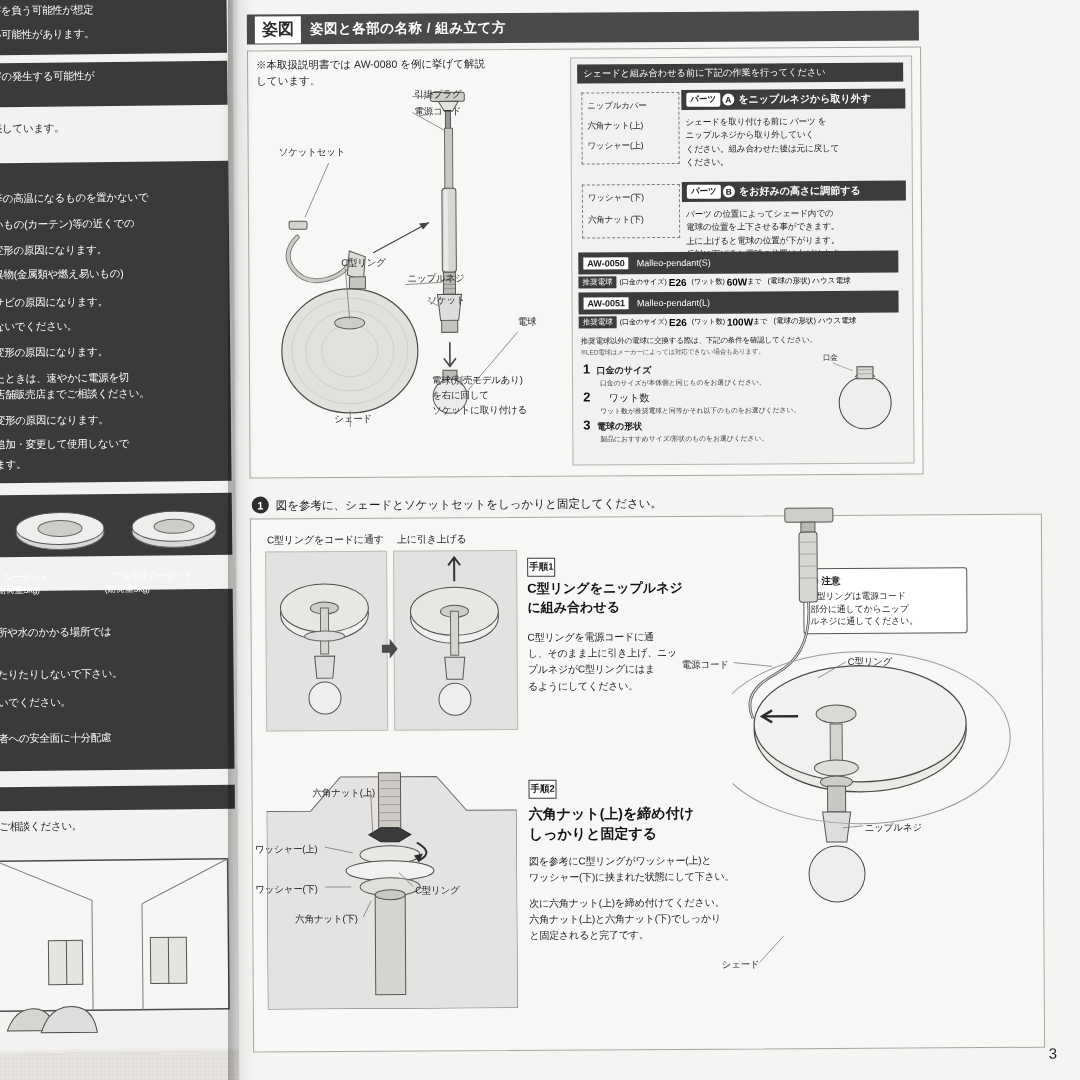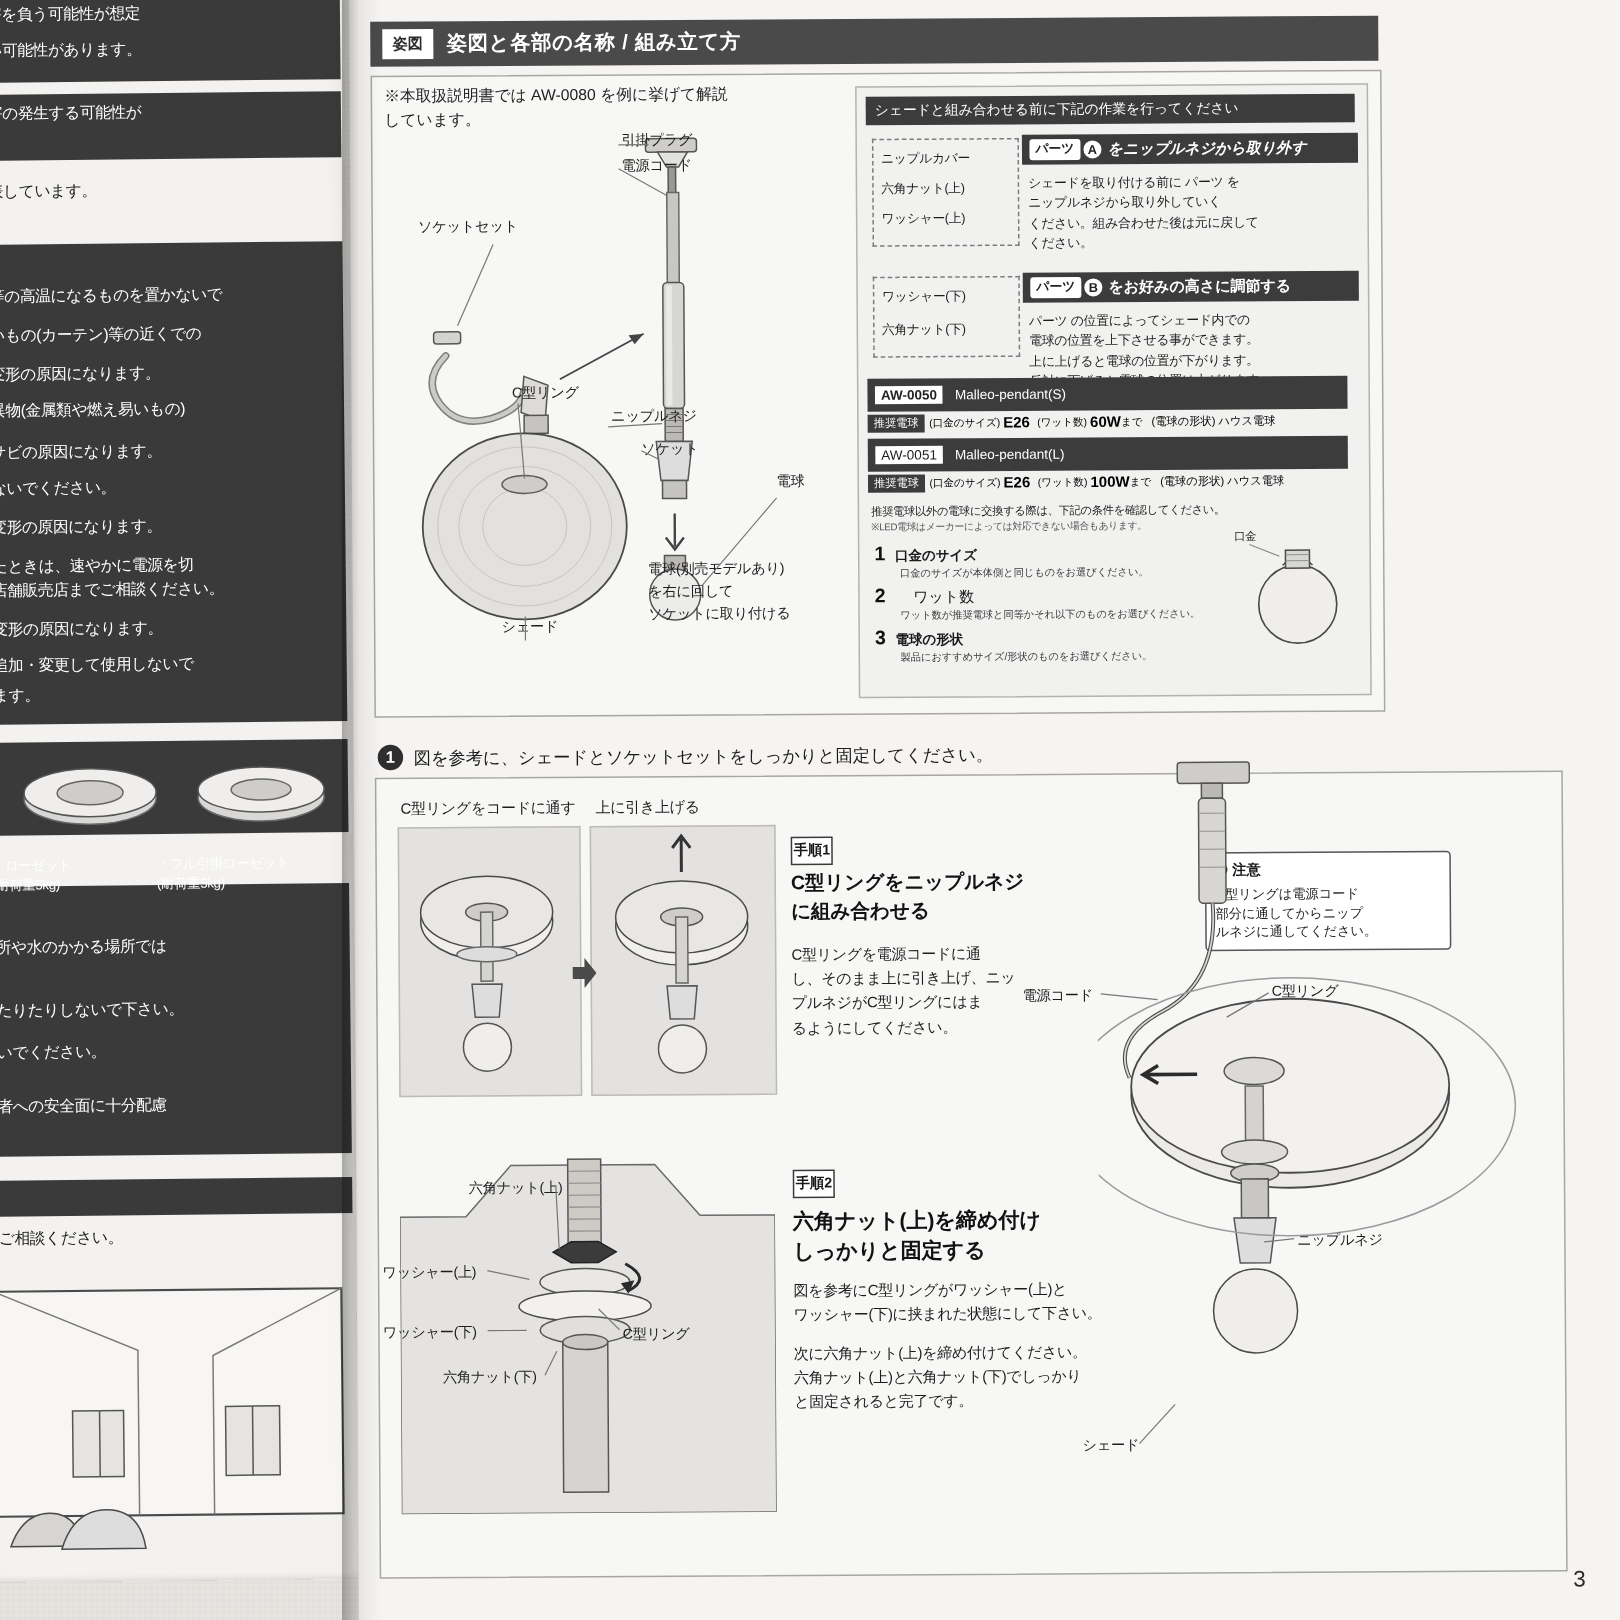--- a/index.html
+++ b/index.html
@@ -54,21 +54,21 @@
   }
   .rp-inner{position:absolute;inset:0;}
   
   .sec-header{
     position:absolute;left:14px;top:22px;width:672px;height:30px;
     background:#4a4a4a;
     display:flex;align-items:center;
   }
   .sec-header .tag{
     margin-left:8px;background:#ffffff;color:#2b2b2b;
-    font-size:10px;font-weight:bold;padding:3px 7px;letter-spacing:0;text-align:center;
+    font-size:16px;font-weight:bold;padding:3px 7px;letter-spacing:0;text-align:center;
   }
   .sec-header .ttl{
     margin-left:9px;color:#fff;font-size:13.5px;font-weight:bold;letter-spacing:.5px;
   }
   .note-top{
     position:absolute;left:22px;top:62px;width:250px;
     font-size:10.5px;color:#222;line-height:1.5;
   }
   
   .panel{
@@ -272,21 +272,21 @@
       <div class="blk" style="left:6px;top:6px;width:314px;font-weight:normal;font-size:9.2px;padding:3px 6px;">シェードと組み合わせる前に下記の作業を行ってください</div>
 
       <div class="dashbox" style="left:10px;top:34px;width:96px;height:70px;background:transparent;"></div>
       <div class="lbl sm" style="left:16px;top:42px;">ニップルカバー</div>
       <div class="lbl sm" style="left:16px;top:62px;">六角ナット(上)</div>
       <div class="lbl sm" style="left:16px;top:82px;">ワッシャー(上)</div>
 
       <div style="position:absolute;left:110px;top:32px;width:224px;height:20px;background:#3c3c3c;display:flex;align-items:center;">
         <span style="background:#fff;color:#222;font-size:8.5px;font-weight:bold;padding:1px 4px;margin-left:5px;border-radius:2px;">パーツ</span>
         <span style="background:#fff;color:#222;font-size:8.5px;font-weight:bold;padding:1px 3px;margin-left:2px;border-radius:50%;">A</span>
-        <span style="color:#fff;font-size:10px;font-weight:bold;margin-left:4px;font-style:italic;">をニップルネジから取り外す</span>
+        <span style="color:#fff;font-size:10px;font-weight:bold;margin-left:4px;">をニップルネジから取り外す</span>
       </div>
       <div class="lbl" style="left:114px;top:58px;width:216px;white-space:pre-line;line-height:1.55;font-size:8.6px;">シェードを取り付ける前に パーツ を
 ニップルネジから取り外していく
 ください。組み合わせた後は元に戻して
 ください。</div>
 
       <div class="dashbox" style="left:10px;top:126px;width:96px;height:52px;background:transparent;"></div>
       <div class="lbl sm" style="left:16px;top:134px;">ワッシャー(下)</div>
       <div class="lbl sm" style="left:16px;top:156px;">六角ナット(下)</div>
 
@@ -308,21 +308,21 @@
         <span class="spec-pill">推奨電球</span>
         <span style="font-size:7px;margin-left:3px;">(口金のサイズ)</span>
         <span style="font-size:10px;font-weight:bold;margin-left:2px;">E26</span>
         <span style="font-size:7px;margin-left:5px;">(ワット数)</span>
         <span style="font-size:10px;font-weight:bold;margin-left:2px;">60W</span>
         <span style="font-size:7px;">まで</span>
         <span style="font-size:7.5px;margin-left:6px;">(電球の形状) ハウス電球</span>
       </div>
 
       <div style="position:absolute;left:6px;top:234px;width:320px;height:22px;background:#3c3c3c;display:flex;align-items:center;">
-        <span style="background:#fff;color:#222;font-size:9px;font-weight:normal;padding:1px 4px;margin-left:5px;">AW-0051</span>
+        <span style="background:#fff;color:#222;font-size:9px;font-weight:bold;padding:1px 4px;margin-left:5px;">AW-0051</span>
         <span style="color:#fff;font-size:9px;margin-left:8px;">Malleo-pendant(L)</span>
       </div>
       <div style="position:absolute;left:6px;top:256px;width:320px;height:16px;display:flex;align-items:center;">
         <span class="spec-pill">推奨電球</span>
         <span style="font-size:7px;margin-left:3px;">(口金のサイズ)</span>
         <span style="font-size:10px;font-weight:bold;margin-left:2px;">E26</span>
         <span style="font-size:7px;margin-left:5px;">(ワット数)</span>
         <span style="font-size:10px;font-weight:bold;margin-left:2px;">100W</span>
         <span style="font-size:7px;">まで</span>
         <span style="font-size:7.5px;margin-left:6px;">(電球の形状) ハウス電球</span>

